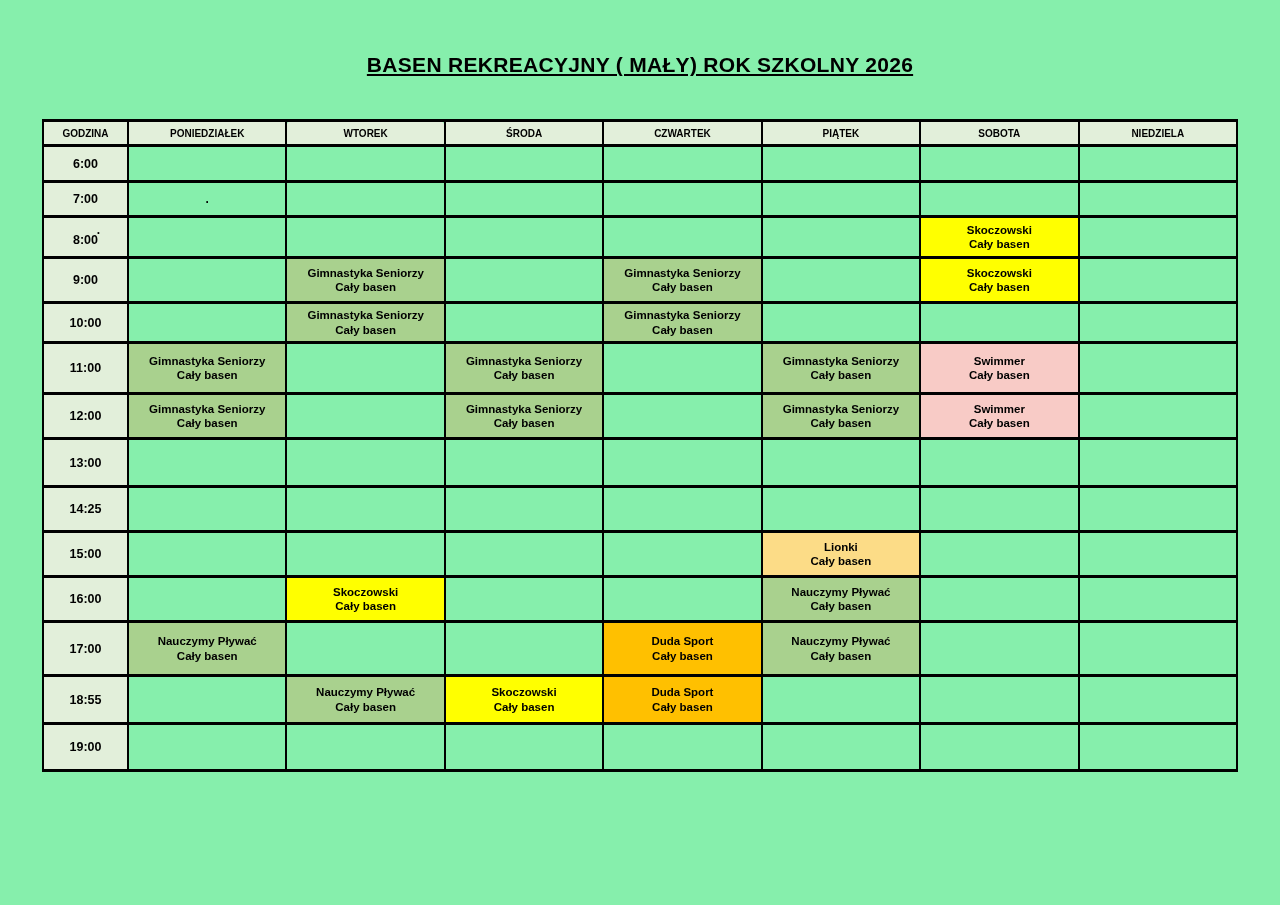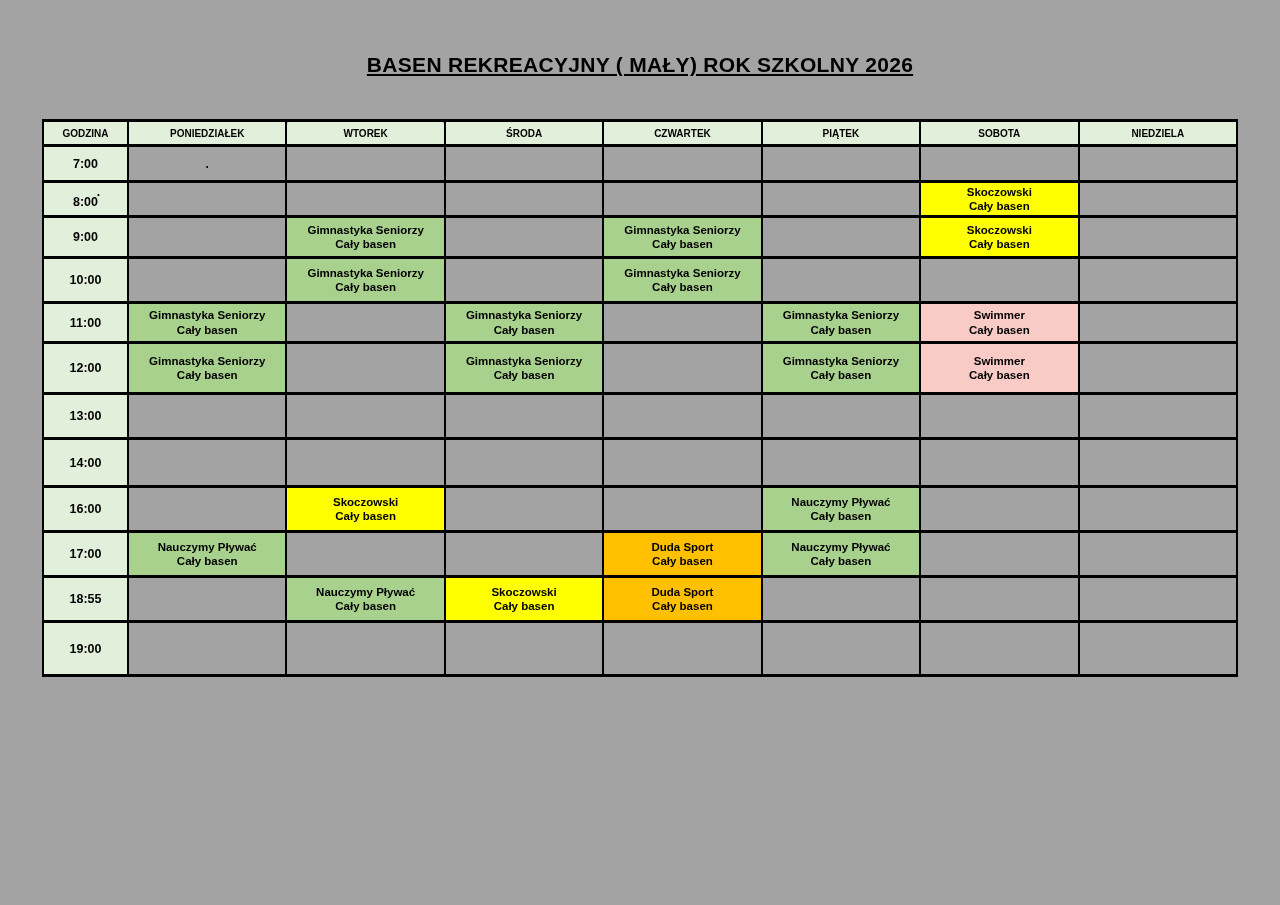--- a/index.html
+++ b/index.html
@@ -1,17 +1,17 @@
 <!DOCTYPE html>
 <html><head>
 <meta charset="utf-8">
 <style>
   html,body { margin:0; padding:0; background:#ffffff; }
   .page {
-    position:relative; width:1280px; height:905px; background:#a3a3a3;
+    position:relative; width:1280px; height:905px; background:#86efac;
     font-family:"Liberation Sans", sans-serif; color:#000; overflow:hidden;
   }
   .title {
     position:absolute; top:53px; left:0; width:100%;
     text-align:center; font-size:21px; font-weight:bold;
     text-decoration:underline; letter-spacing:0.3px;
   }
   table.schedule {
     position:absolute; left:42px; top:119px; width:1196px;
     border-collapse:collapse; table-layout:fixed;
@@ -68,20 +68,32 @@
           <th style="background: rgb(226, 239, 218);">ŚRODA</th>
           <th style="background: rgb(226, 239, 218);">CZWARTEK</th>
           <th style="background: rgb(226, 239, 218);">PIĄTEK</th>
           <th style="background: rgb(226, 239, 218);">SOBOTA</th>
           <th style="background: rgb(226, 239, 218);">NIEDZIELA</th>
         </tr>
     </thead>
     <tbody>
         <tr>
           <td class="time" style="background: rgb(226, 239, 218);">
+            <div class="time-label">6:00</div>
+          </td>
+          <td></td>
+          <td></td>
+          <td></td>
+          <td></td>
+          <td></td>
+          <td></td>
+          <td></td>
+        </tr>
+        <tr>
+          <td class="time" style="background: rgb(226, 239, 218);">
             <div class="time-label">7:00</div>
           </td>
           <td class="dot-cell"><span>.</span></td>
           <td></td>
           <td></td>
           <td></td>
           <td></td>
           <td></td>
           <td></td>
         </tr>
@@ -195,27 +207,42 @@
           <td></td>
           <td></td>
           <td></td>
           <td></td>
           <td></td>
           <td></td>
           <td></td>
         </tr>
         <tr>
           <td class="time" style="background: rgb(226, 239, 218);">
-            <div class="time-label">14:00</div>
-          </td>
-          <td></td>
-          <td></td>
-          <td></td>
-          <td></td>
-          <td></td>
+            <div class="time-label">14:25</div>
+          </td>
+          <td></td>
+          <td></td>
+          <td></td>
+          <td></td>
+          <td></td>
+          <td></td>
+          <td></td>
+        </tr>
+        <tr>
+          <td class="time" style="background: rgb(226, 239, 218);">
+            <div class="time-label">15:00</div>
+          </td>
+          <td></td>
+          <td></td>
+          <td></td>
+          <td></td>
+          <td style="background: rgb(252, 220, 135);">
+            <div class="ev-line">Lionki</div>
+            <div class="ev-line">Cały basen</div>
+          </td>
           <td></td>
           <td></td>
         </tr>
         <tr>
           <td class="time" style="background: rgb(226, 239, 218);">
             <div class="time-label">16:00</div>
           </td>
           <td></td>
           <td style="background: rgb(255, 255, 0);">
             <div class="ev-line">Skoczowski</div>

